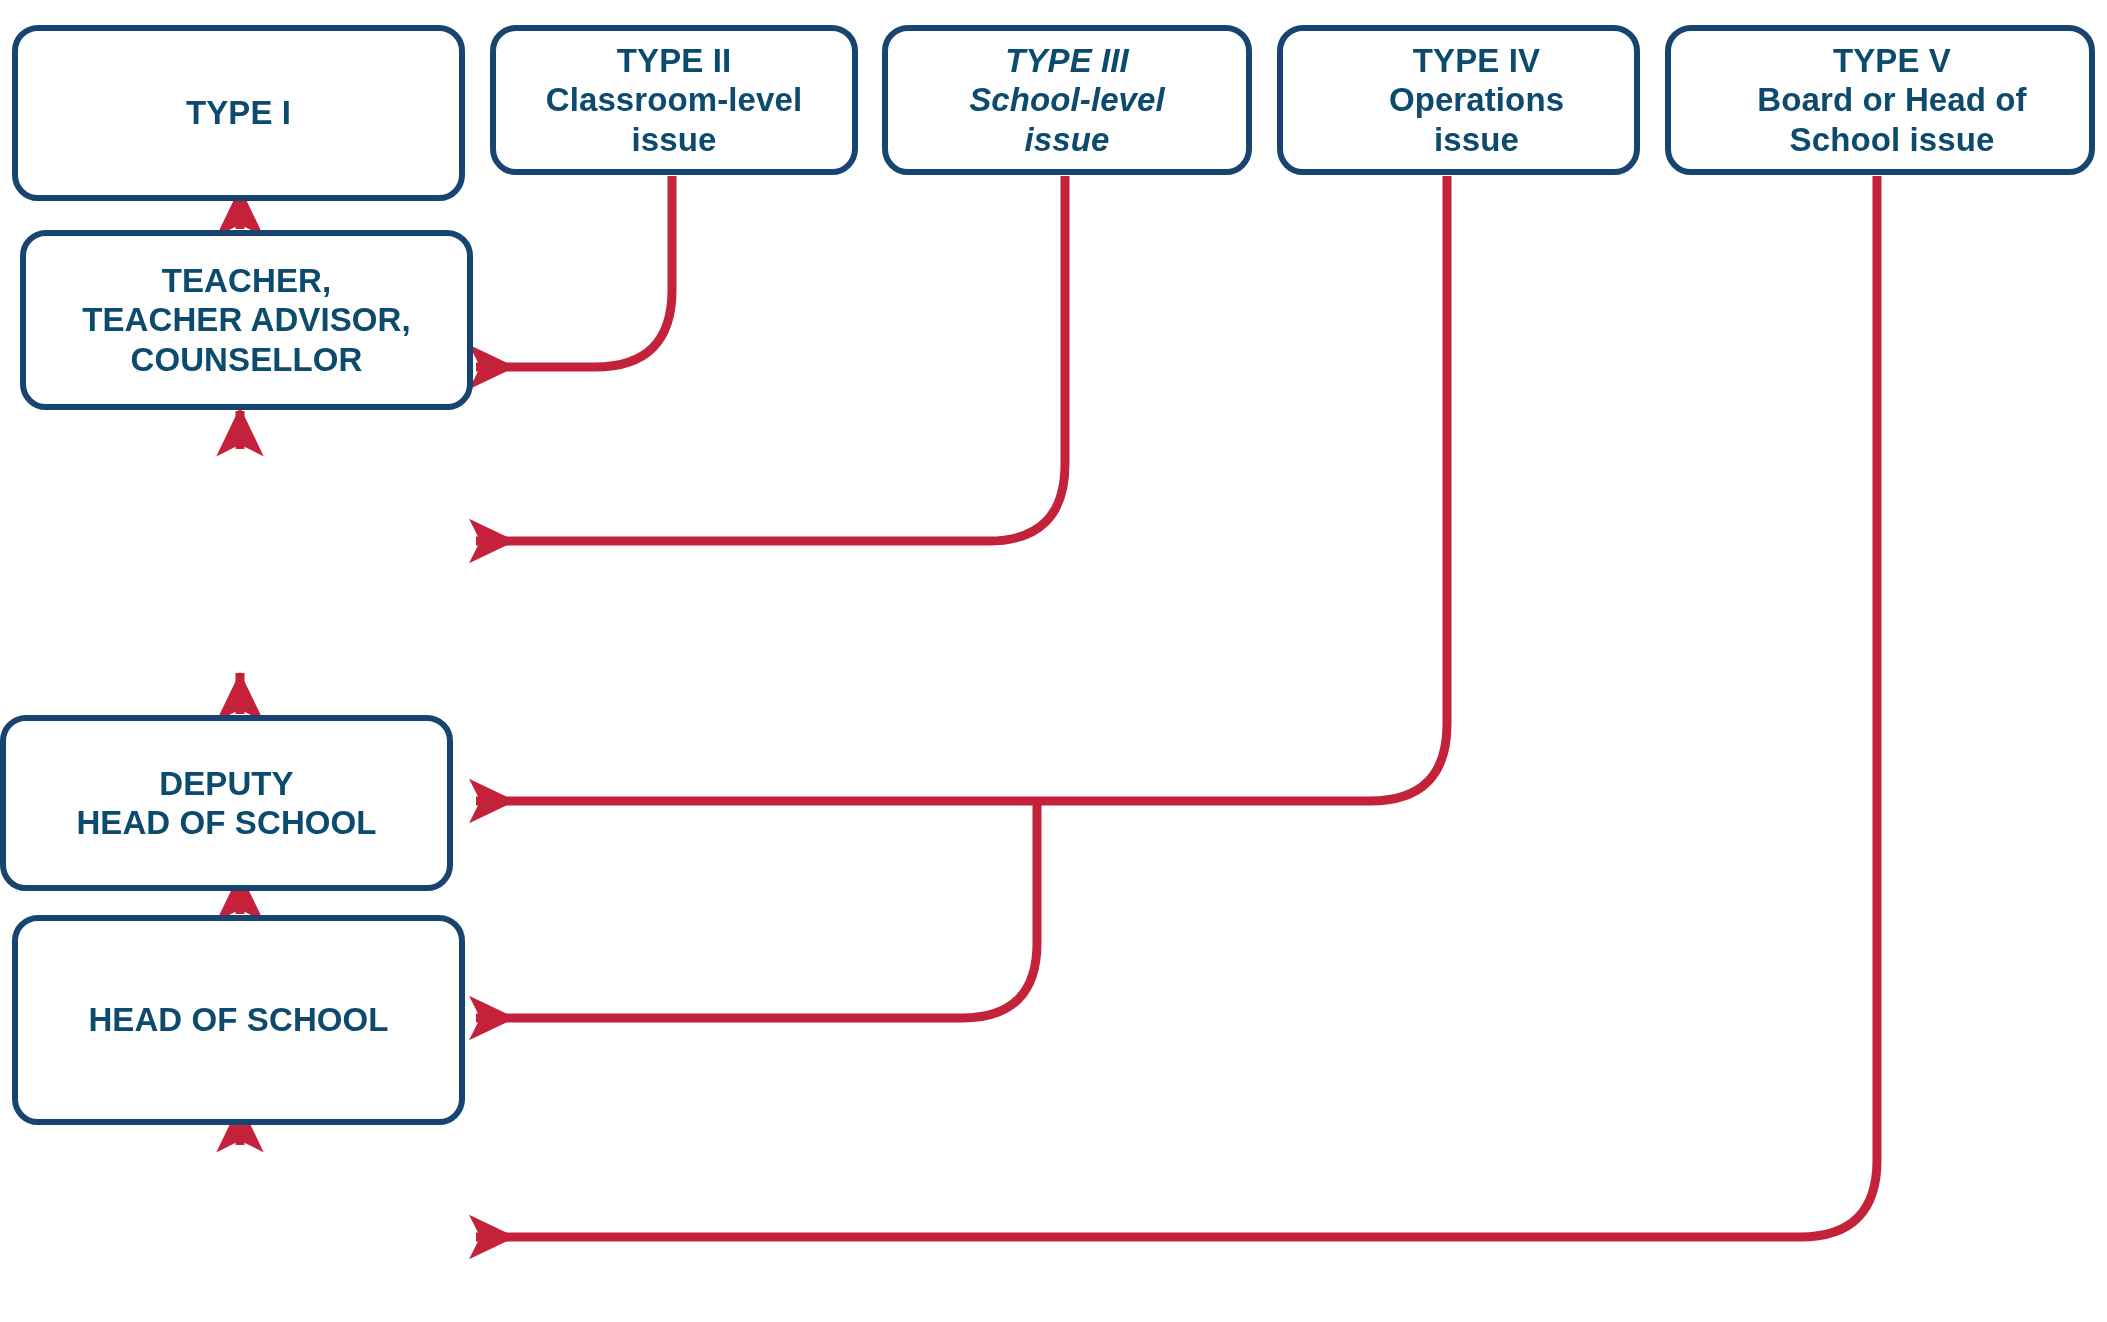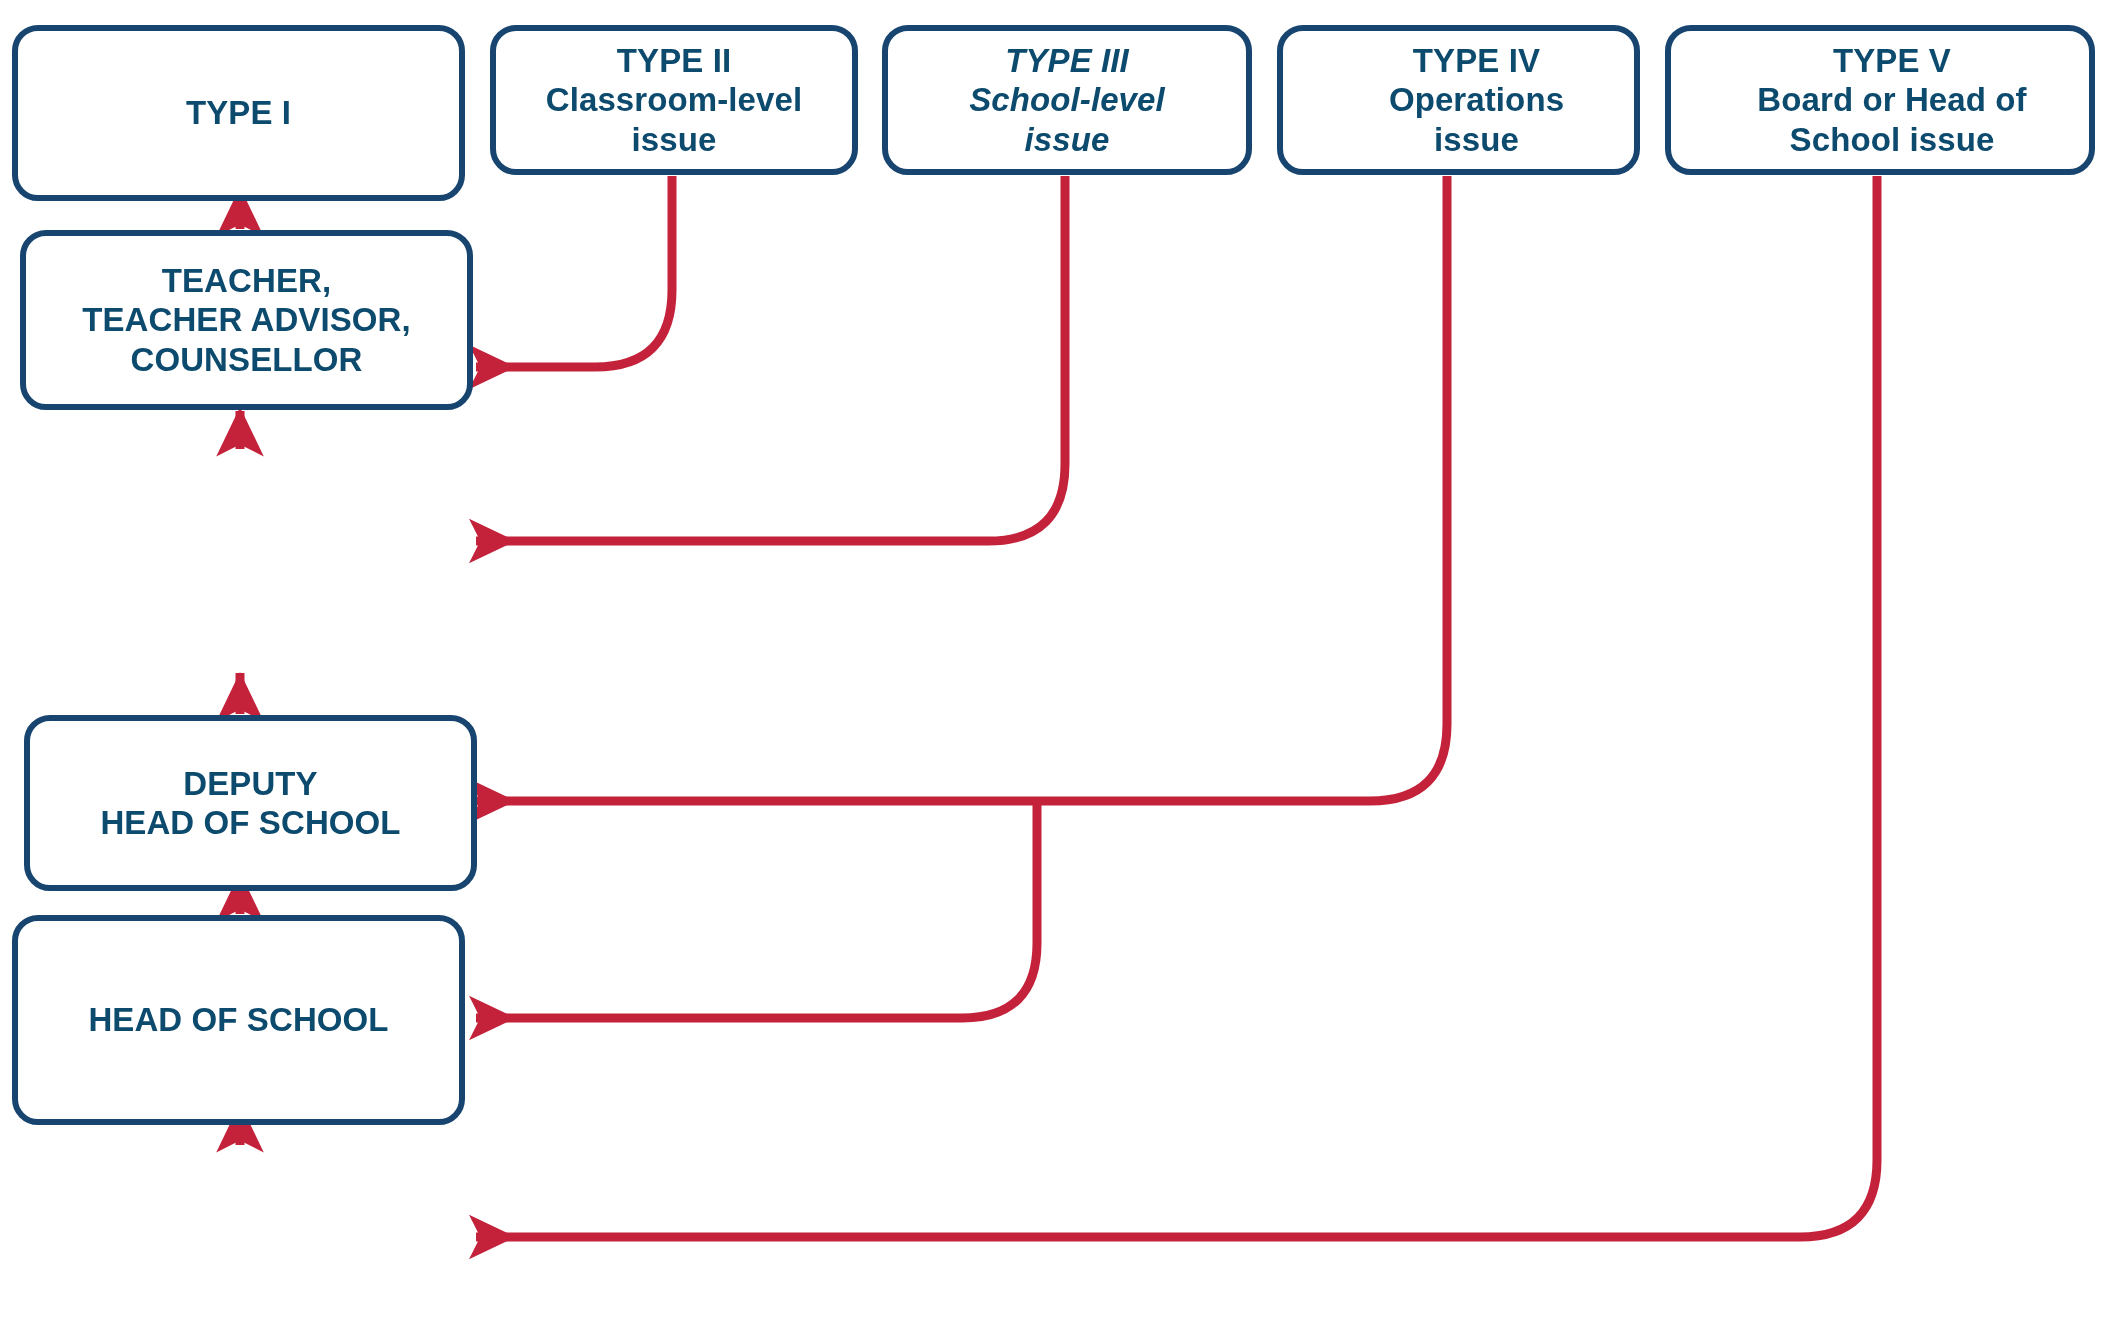--- a/index.html
+++ b/index.html
@@ -45,21 +45,21 @@
 
   
   #type-1{left:12px;  top:25px;  width:453px; height:176px;}
   #type-2{left:490px; top:25px;  width:368px; height:150px;}
   #type-3{left:882px; top:25px;  width:370px; height:150px;font-style:italic;}
   #type-4{left:1277px;top:25px;  width:363px; height:150px;padding-left:36px;}
   #type-5{left:1665px;top:25px;  width:430px; height:150px;padding-left:24px;}
 
   #role-teacher {left:20px; top:230px;  width:453px; height:180px;}
   #role-director{left:12px; top:450px;  width:453px; height:222px;}
-  #role-deputy  {left:24px; top:715px;  width:453px; height:176px;}
+  #role-deputy  {left:0; top:715px;  width:453px; height:176px;}
   #role-head    {left:12px; top:915px;  width:453px; height:210px;}
   #role-board   {left:12px; top:1146px; width:453px; height:176px;}
 </style>
 </head>
 <body>
 
 <div id="stage">
 
   <svg id="wires" viewBox="0 0 2107 1322" width="2107" height="1322" xmlns="http://www.w3.org/2000/svg">
     <defs>

